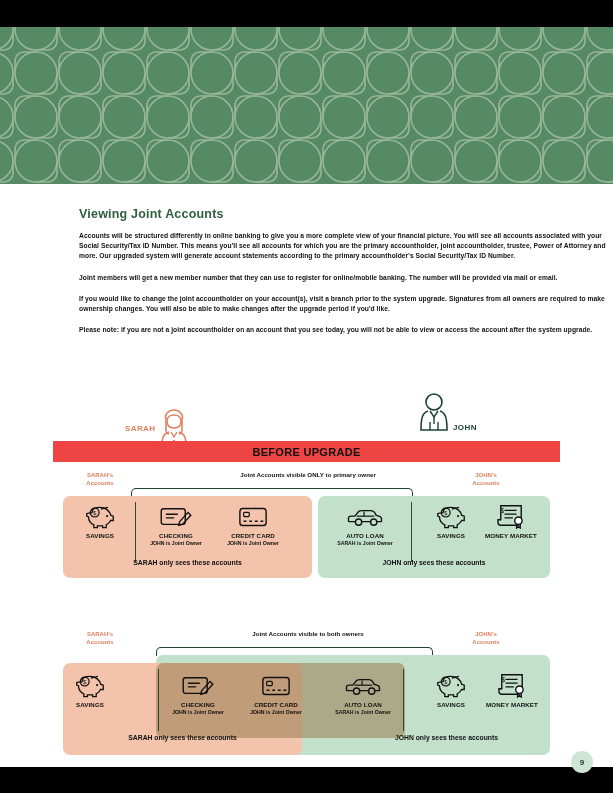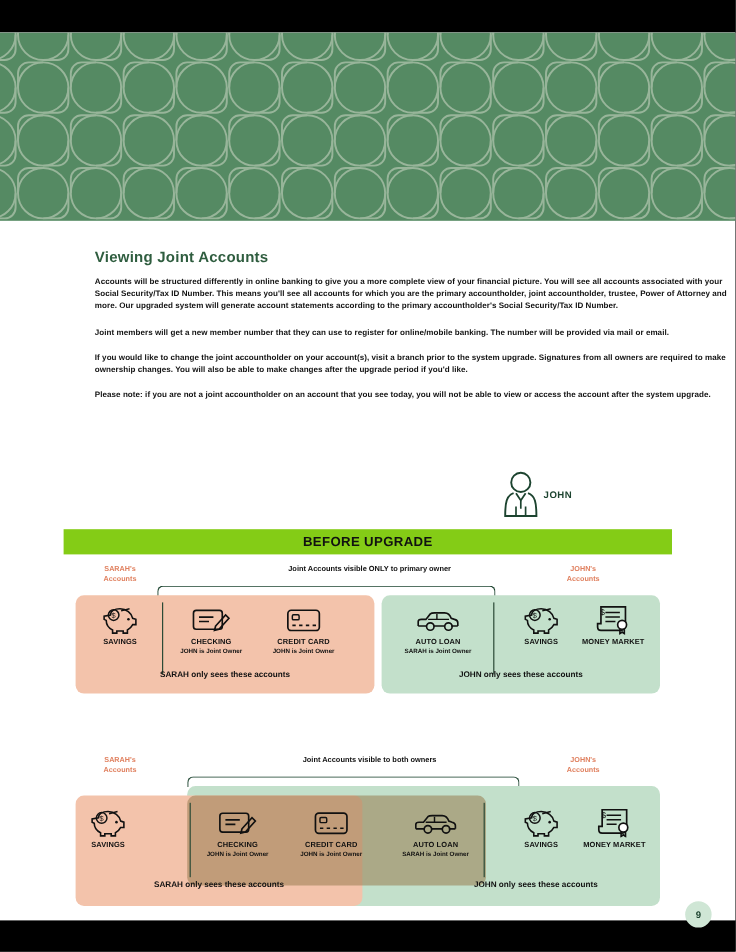--- a/index.html
+++ b/index.html
@@ -29,25 +29,25 @@
   }
   .p{
     font-size:6.7px;line-height:10.2px;color:#111;font-weight:bold;
     margin:0 0 11px 0;letter-spacing:.05px;
   }
   
   .person{position:absolute;display:flex;align-items:center;gap:4px;}
   .person .nm{font-size:8px;font-weight:bold;letter-spacing:.4px;}
   .sarah{left:125px;top:381px;}
   .sarah .nm{color:#e0805f;}
-  .john{left:419px;top:365px;}
+  .john{left:419px;top:365px;align-items:flex-end;}
   .john .nm{color:#1d4430;}
   
   .secbar{
-    position:absolute;left:53px;width:507px;height:21px;background:#84cc16;
+    position:absolute;left:53px;width:507px;height:21px;background:#ef4444;
     display:flex;align-items:center;justify-content:center;
     font-size:11px;font-weight:bold;color:#111;letter-spacing:.3px;
   }
   
   .diag{position:absolute;left:53px;width:507px;}
   .colhdr{position:absolute;font-size:6px;font-weight:bold;line-height:8px;text-align:center;}
   .hdr-sarah{color:#e0805f;}
   .hdr-joint{color:#111;font-size:6.2px;}
   .bracket{
     position:absolute;border:1px solid #1d4430;border-bottom:none;
@@ -154,20 +154,30 @@
   </div>
 
   <div class="content">
     <h1 class="h1">Viewing Joint Accounts</h1>
     <p class="p">Accounts will be structured differently in online banking to give you a more complete view of your financial picture. You will see all accounts associated with your Social Security/Tax ID Number. This means you'll see all accounts for which you are the primary accountholder, joint accountholder, trustee, Power of Attorney and more. Our upgraded system will generate account statements according to the primary accountholder's Social Security/Tax ID Number.</p>
     <p class="p">Joint members will get a new member number that they can use to register for online/mobile banking. The number will be provided via mail or email.</p>
     <p class="p">If you would like to change the joint accountholder on your account(s), visit a branch prior to the system upgrade. Signatures from all owners are required to make ownership changes. You will also be able to make changes after the upgrade period if you'd like.</p>
     <p class="p">Please note: if you are not a joint accountholder on an account that you see today, you will not be able to view or access the account after the system upgrade.</p>
   </div>
 
+  <div class="person sarah">
+    <span class="nm">SARAH</span>
+    <svg width="30" height="40" viewBox="0 0 30 40">
+      <path d="M8 13 C8 5 22 5 22 13 C22 17 20 20 15 20 C10 20 8 17 8 13 Z" fill="none" stroke="#e0805f" stroke-width="1.6"></path>
+      <path d="M7 12 C5 6 10 2 15 2 C20 2 25 6 23 12 L23 22 C23 25 21 26 20 26 M7 12 L7 22 C7 25 9 26 10 26" fill="none" stroke="#e0805f" stroke-width="1.6"></path>
+      <path d="M10 24 C4 26 3 30 3 38 L27 38 C27 30 26 26 20 24" fill="none" stroke="#e0805f" stroke-width="1.6"></path>
+      <path d="M12 24 L15 29 L18 24" fill="none" stroke="#e0805f" stroke-width="1.4"></path>
+      <circle cx="15" cy="33" r="1.2" fill="#e0805f"></circle>
+    </svg>
+  </div>
   <div class="person john">
     <svg width="30" height="40" viewBox="0 0 30 40">
       <circle cx="15" cy="10" r="8" fill="none" stroke="#1d4430" stroke-width="1.6"></circle>
       <path d="M9 19 C3 21 2 27 2 38 L28 38 C28 27 27 21 21 19" fill="none" stroke="#1d4430" stroke-width="1.6"></path>
       <path d="M11 19 L15 25 L19 19" fill="none" stroke="#1d4430" stroke-width="1.5"></path>
       <path d="M15 25 L15 32 M11 30 L11 38 M19 30 L19 38" fill="none" stroke="#1d4430" stroke-width="1.4"></path>
     </svg>
     <span class="nm">JOHN</span>
   </div>
 

